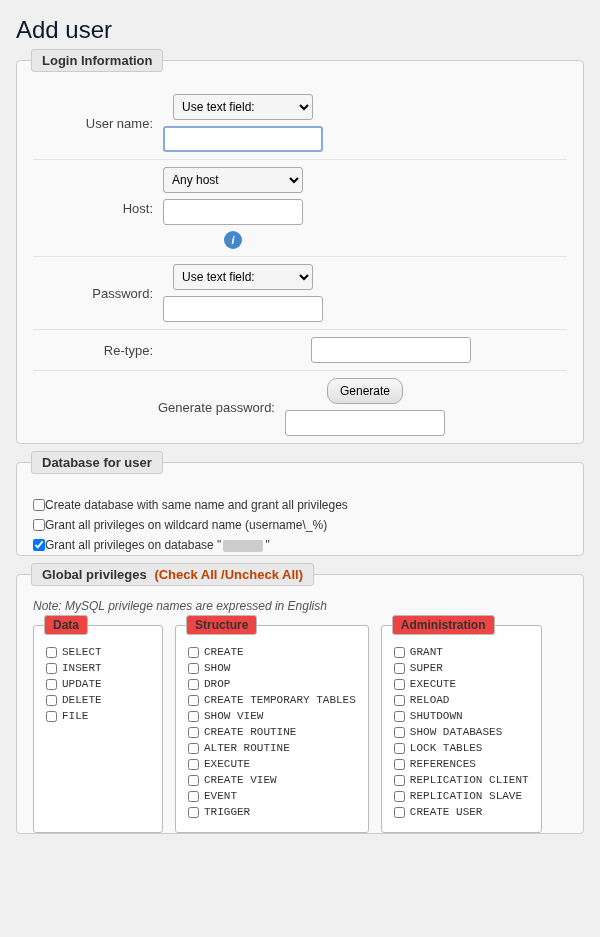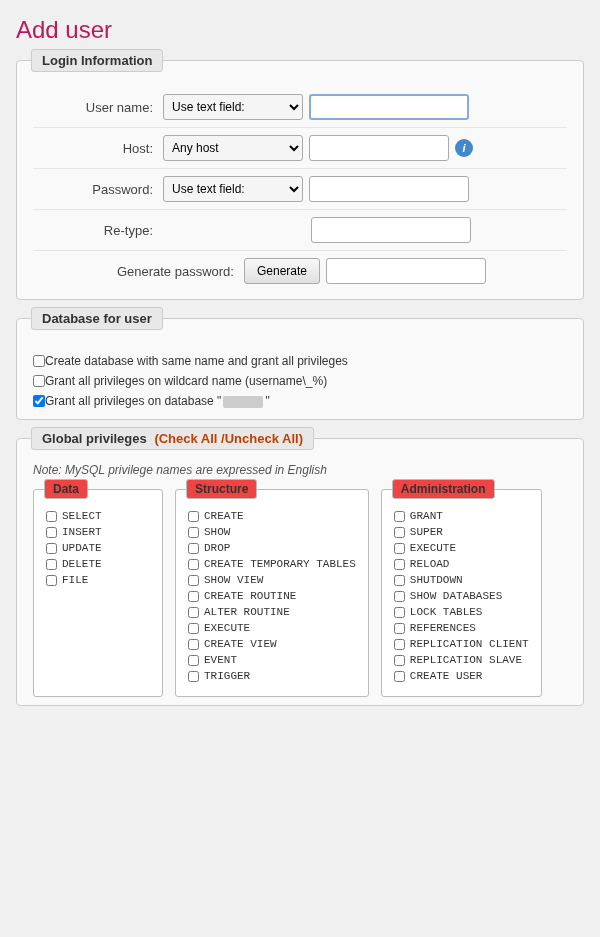--- a/index.html
+++ b/index.html
@@ -7,28 +7,28 @@
       font-family: Arial, Helvetica, sans-serif;
       font-size: 13px;
       background: #f0f0f0;
       color: #333;
       padding: 16px;
     }
     h1 {
       font-size: 24px;
       font-weight: normal;
       margin-bottom: 16px;
-      color: #be185d;
+      color: #0f172a;
     }
     .section {
       background: #f9f9f9;
       border: 1px solid #ccc;
       border-radius: 4px;
       margin-bottom: 18px;
-      padding: 14px 16px 8px;
+      padding: 14px 16px 0;
       position: relative;
     }
     .section-legend {
       position: absolute;
       top: -12px;
       left: 14px;
       background: #e8e8e8;
       border: 1px solid #ccc;
       border-radius: 3px;
       padding: 3px 10px;
@@ -57,20 +57,21 @@
       text-align: right;
       padding-right: 10px;
       font-size: 13px;
       color: #444;
       flex-shrink: 0;
     }
     .form-control-group {
       display: flex;
       align-items: center;
       gap: 6px;
+      flex-direction: column;
     }
     select {
       padding: 3px 4px;
       border: 1px solid #aaa;
       border-radius: 3px;
       background: #f5f5f5;
       font-size: 12px;
       height: 26px;
       min-width: 140px;
       appearance: auto;
@@ -99,21 +100,21 @@
       color: white;
       font-size: 11px;
       font-style: italic;
       font-weight: bold;
       cursor: pointer;
     }
     .btn-generate {
       padding: 3px 12px;
       background: linear-gradient(#f8f8f8, #e0e0e0);
       border: 1px solid #aaa;
-      border-radius: 3px;
+      border-radius: 10px;
       font-size: 12px;
       cursor: pointer;
       height: 26px;
     }
     
     .checkbox-row {
       display: flex;
       align-items: center;
       padding: 3px 0;
       font-size: 12px;

